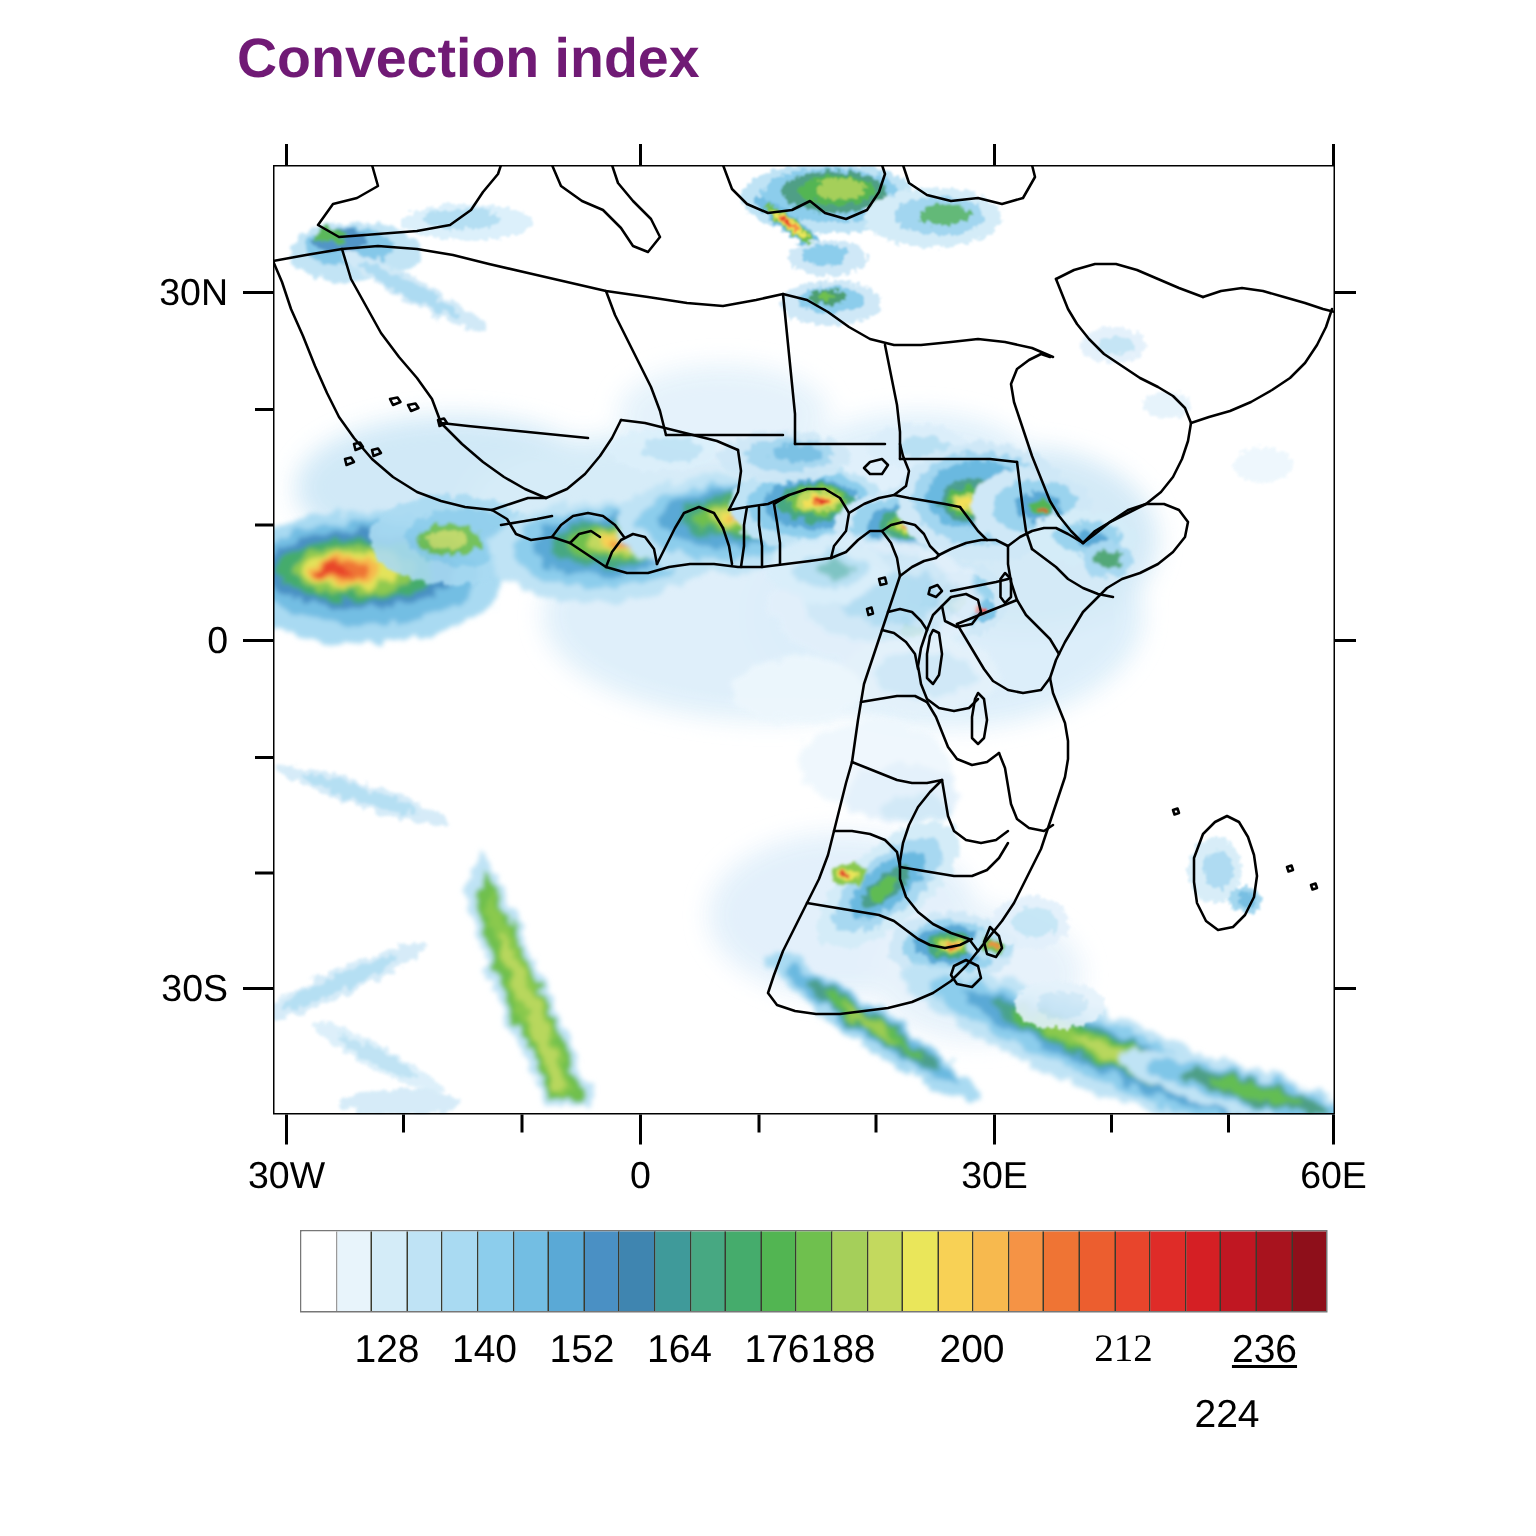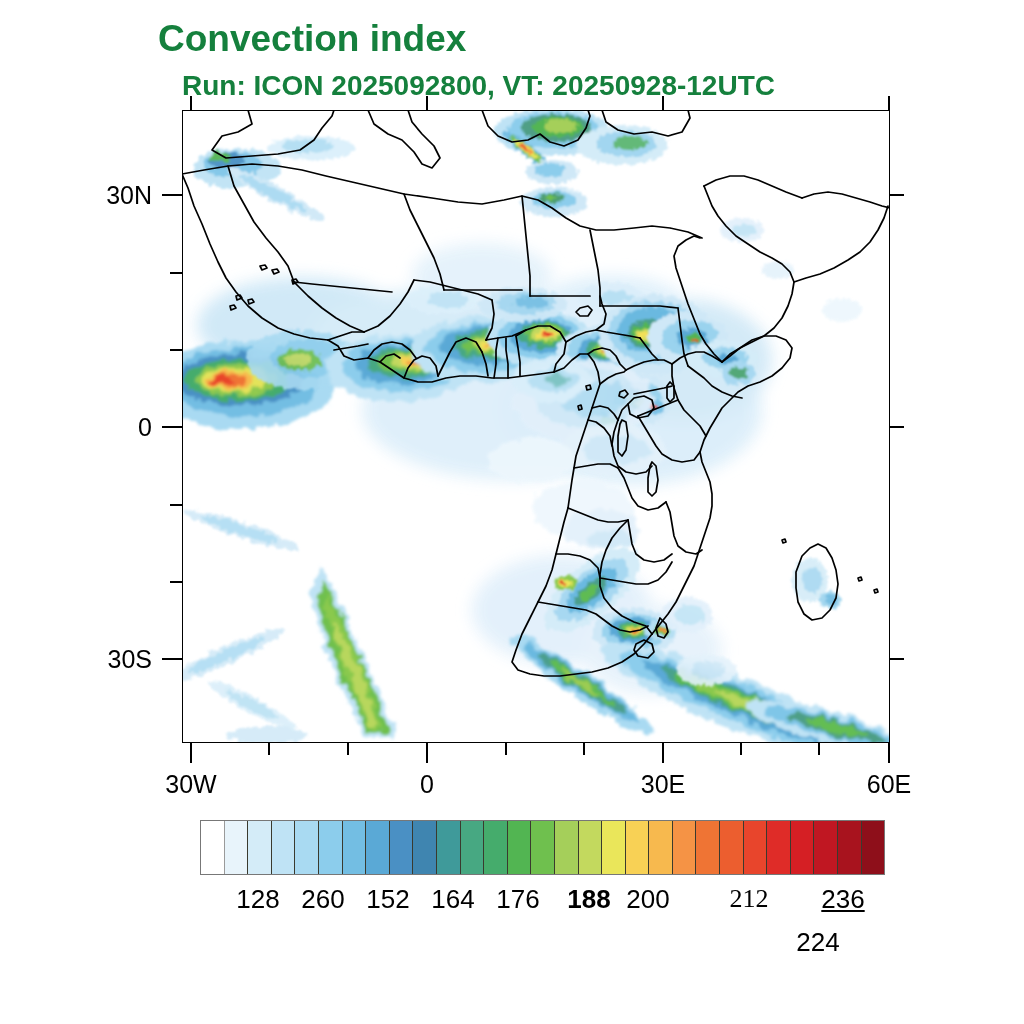--- a/index.html
+++ b/index.html
@@ -1,20 +1,20 @@
 <!DOCTYPE html>
 <html><head>
 <meta charset="utf-8">
 <style>
   html,body{margin:0;padding:0;background:#ffffff;}
   body{width:1024px;height:1024px;overflow:hidden;
        font-family:"Liberation Sans",sans-serif;color:#000;}
   #root{position:relative;width:1024px;height:1024px;}
 
-  .ttl{position:absolute;font-weight:bold;white-space:nowrap;color:#15803d;}
+  .ttl{position:absolute;font-weight:bold;white-space:nowrap;color:#701a75;}
   #title-main{left:158px;top:18px;font-size:37px;letter-spacing:0px;}
   #title-sub {left:182px;top:70px;font-size:28px;letter-spacing:0px;}
 
   #plot{position:absolute;left:182px;top:110px;width:708px;height:633px;
         background:#fff;box-sizing:border-box;}
   #plot svg{display:block;width:708px;height:633px;}
   #plot-frame{position:absolute;left:182px;top:110px;width:708px;height:633px;
         border:1.6px solid #000;box-sizing:border-box;pointer-events:none;}
 
   .tick{position:absolute;background:#000;}
@@ -27,21 +27,20 @@
   #cbar .cell:last-child{border-right:none;}
   #cbar .cell.c0{border-right:1px solid #9a9a9a;}
   .cblab{position:absolute;font-size:26px;text-align:center;white-space:nowrap;top:884px;}
 </style>
 </head>
 <body>
 
 <div id="root">
 
   <div class="ttl" id="title-main">Convection index</div>
-  <div class="ttl" id="title-sub">Run: ICON 2025092800,  VT: 20250928-12UTC</div>
 
   <div id="plot">
     <svg viewBox="0 0 708 633" preserveAspectRatio="none">
       <defs>
         <clipPath id="clipPlot">
             <rect x="0" y="0" width="708" height="633"></rect>
           </clipPath>
 
         <filter id="blurS" x="-50%" y="-50%" width="200%" height="200%">
           <feGaussianBlur stdDeviation="2.4"></feGaussianBlur>
@@ -565,23 +564,23 @@
       <div class="cell" style="background: rgb(236, 94, 47);"></div>
       <div class="cell" style="background: rgb(232, 69, 44);"></div>
       <div class="cell" style="background: rgb(223, 44, 40);"></div>
       <div class="cell" style="background: rgb(213, 31, 36);"></div>
       <div class="cell" style="background: rgb(192, 23, 34);"></div>
       <div class="cell" style="background: rgb(168, 19, 30);"></div>
       <div class="cell" style="background: rgb(142, 15, 26);"></div>
     </div>
 
   <div class="cblab" style="left:208px;width:100px;text-align:center;">128</div>
-  <div class="cblab" style="left:273px;width:100px;">260</div>
+  <div class="cblab" style="left:273px;width:100px;">140</div>
   <div class="cblab" style="left:338px;width:100px;">152</div>
   <div class="cblab" style="left:403px;width:100px;">164</div>
   <div class="cblab" style="left:468px;width:100px;">176</div>
-  <div class="cblab" style="left:539px;width:100px;font-weight:bold;">188</div>
+  <div class="cblab" style="left:512px;width:100px;">188</div>
   <div class="cblab" style="left:598px;width:100px;">200</div>
   <div class="cblab" style="left:699px;width:100px;font-family:Liberation Serif, serif;">212</div>
   <div class="cblab" style="left:768px;width:100px;margin-top:43px;">224</div>
   <div class="cblab" style="left:793px;width:100px;text-decoration:underline;">236</div>
 
 </div>
 
 </body></html>

